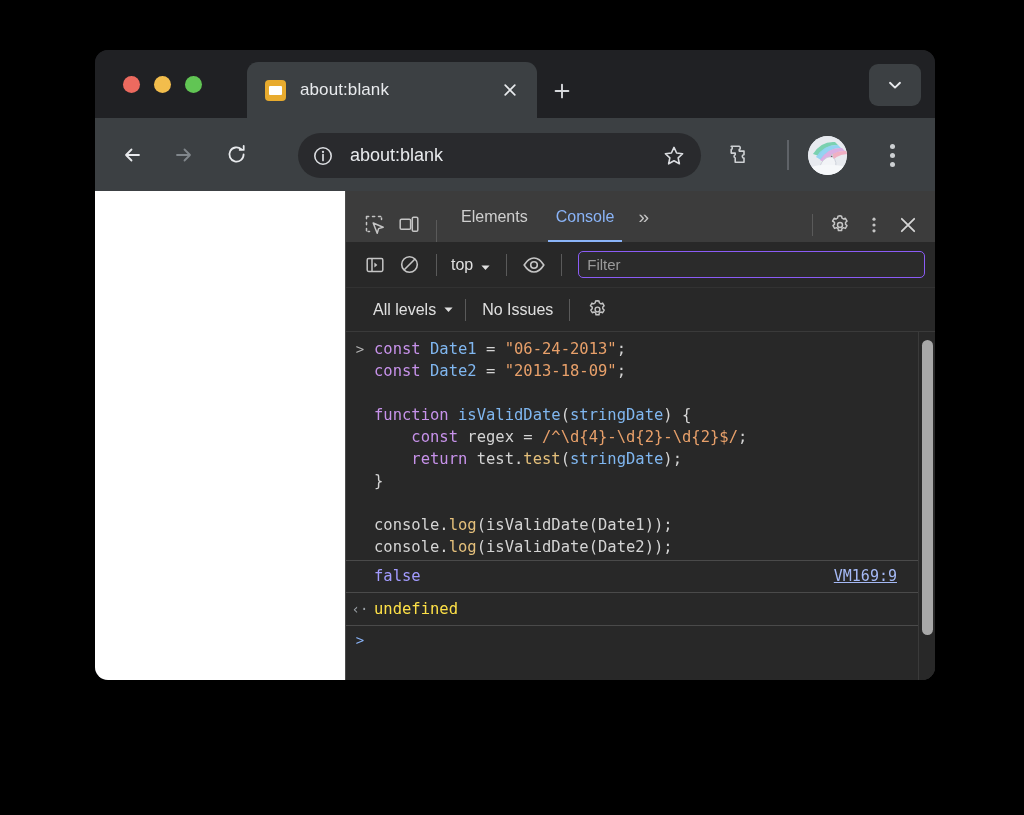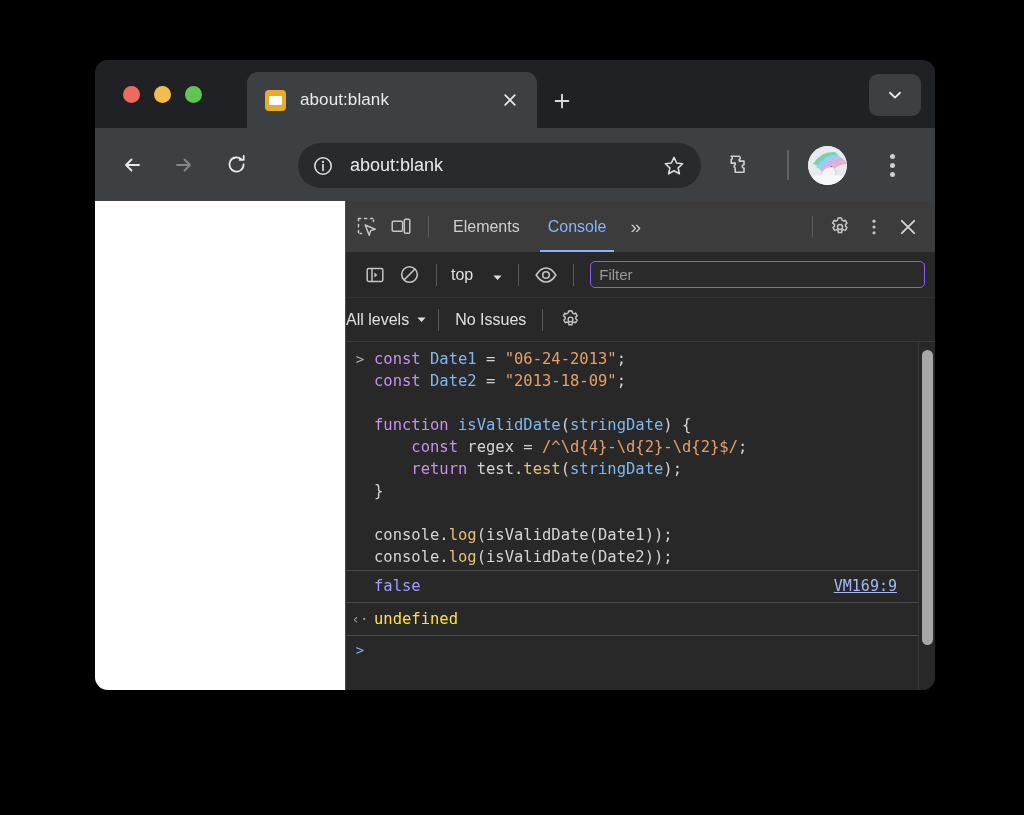--- a/index.html
+++ b/index.html
@@ -16,21 +16,21 @@
     position: relative;
     width: 1024px;
     height: 815px;
     background: #000000;
   }
 
   
   .browser-window {
     position: absolute;
     left: 95px;
-    top: 60px;
+    top: 50px;
     width: 840px;
     height: 630px;
     background: #202124;
     border-radius: 13px;
     overflow: hidden;
   }
 
   
   .tab-strip {
     position: absolute;
@@ -260,22 +260,22 @@
     background: #282828;
     border-left: 1px solid #4b4b4b;
     box-sizing: border-box;
     display: flex;
     flex-direction: column;
   }
   .dt-tabbar {
     height: 51px;
     background: #3c3c3c;
     display: flex;
-    align-items: center;
-    padding-left: 4px;
+    align-items: flex-end;
+    padding-left: 12px;
     box-sizing: border-box;
     position: relative;
     flex: 0 0 auto;
   }
   .dt-icon-btn {
     width: 34px;
     height: 34px;
     display: flex;
     align-items: center;
     justify-content: center;
@@ -328,21 +328,21 @@
     display: flex;
     align-items: center;
     padding: 0 10px 0 12px;
     box-sizing: border-box;
     flex: 0 0 auto;
     border-bottom: 1px solid #323232;
   }
   .ctx-select {
     display: flex;
     align-items: flex-end;
-    gap: 18px;
+    gap: 6px;
     color: #e0e0e0;
     font-size: 16px;
     padding: 0 4px;
   }
   .filter-input {
     flex: 1 1 auto;
     height: 27px;
     background: #2b2b2b;
     border: 1px solid #8b5cf6;
     border-radius: 5px;
@@ -355,21 +355,21 @@
     align-items: center;
     font-family: "Liberation Sans", sans-serif;
   }
   .filter-input::placeholder { color: #9a9a9a; }
 
   .dt-toolbar2 {
     height: 44px;
     background: #282828;
     display: flex;
     align-items: center;
-    padding: 0 0;
+    padding: 0 27px;
     box-sizing: border-box;
     flex: 0 0 auto;
     border-bottom: 1px solid #3a3a3a;
   }
   .levels-select {
     display: flex;
     align-items: center;
     gap: 6px;
     color: #e0e0e0;
     font-size: 16px;

